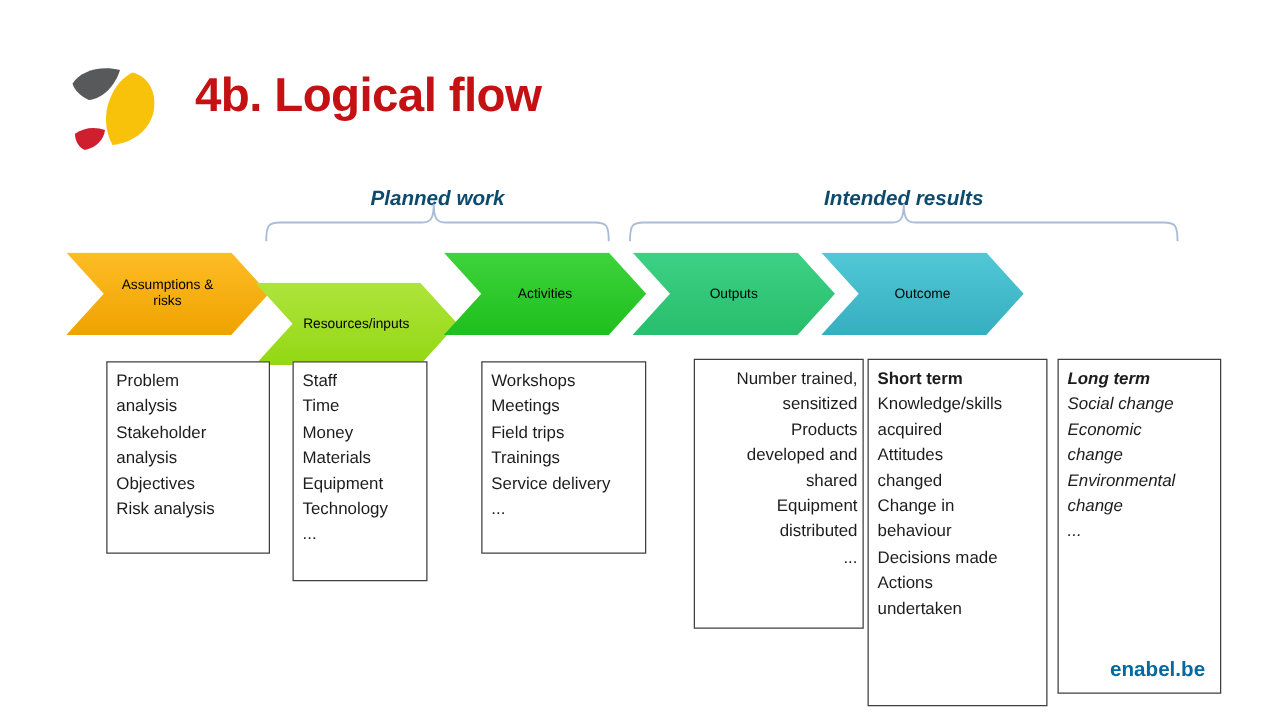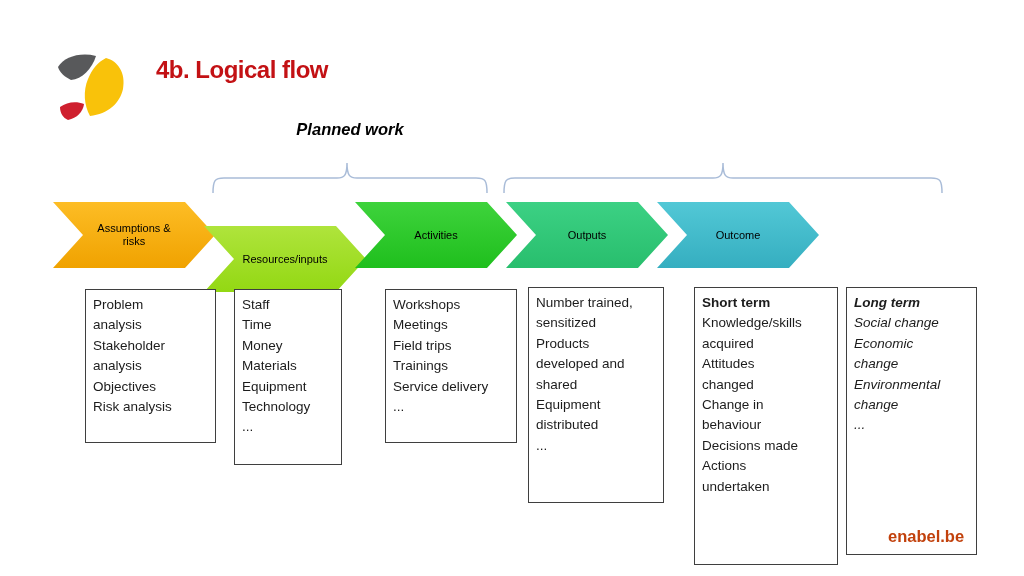--- a/index.html
+++ b/index.html
@@ -2,25 +2,25 @@
 <html><head>
 <meta charset="utf-8">
 <style>
   html,body{margin:0;padding:0;background:#fff;}
   .slide{
     position:relative;width:1024px;height:576px;background:#ffffff;overflow:hidden;
     font-family:"Liberation Sans", sans-serif;color:#1a1a1a;
   }
   .abs{position:absolute;}
   .page-title{
-    left:156px;top:56px;font-size:24px;font-weight:700;letter-spacing:-0.5px;
+    left:156px;top:56px;font-size:38px;font-weight:700;letter-spacing:-0.5px;
     color:#c31114;white-space:nowrap;
   }
   .bracket-label{
-    top:120px;font-size:16.5px;font-weight:700;font-style:italic;color:#000000;
+    top:150px;font-size:16.5px;font-weight:700;font-style:italic;color:#0c4a6e;
     text-align:center;white-space:nowrap;
   }
   .brace-svg{overflow:visible;}
   .chevron{
     top:202px;height:66px;width:162px;display:flex;align-items:center;justify-content:center;
     text-align:center;font-size:11px;line-height:13px;color:#000;white-space:pre-line;
     clip-path:polygon(0 0,132px 0,162px 50%,132px 100%,0 100%,30px 50%);
   }
   .txtbox{
     background:#fff;border:1px solid #3f3f3f;box-sizing:border-box;
@@ -29,41 +29,42 @@
     margin-left:24px;
   }
   .txtbox b{display:block;font-weight:700;}
   .brand{
     left:888px;top:527px;font-size:16.5px;font-weight:700;color:#6e6e6e;white-space:nowrap;
   }
   
   .box-0{left:61px; top:289px;width:131px;height:154px;}
   .box-1{left:210px;top:289px;width:108px;height:176px;}
   .box-2{left:361px;top:289px;width:132px;height:154px;}
-  .box-3{left:504px;top:287px;width:136px;height:216px;}
+  .box-3{left:531px;top:287px;width:136px;height:216px;text-align:right;}
   .box-4{left:670px;top:287px;width:144px;height:278px;}
   .box-5{left:822px;top:287px;width:131px;height:268px;font-style:italic;}
   
   .chev-0{left:53px;text-align:center;}  .chev-1{left:204px;margin-top:24px;} .chev-2{left:355px;}
   .chev-3{left:506px;} .chev-4{left:657px;} .chev-5{left:808px;}
 </style>
 </head>
 <body>
 
 <div class="slide">
 
   <svg class="abs" style="left:50px;top:45px;" width="90" height="80" viewBox="0 0 90 80">
     <path d="M8,22 C14,12 30,7 46,11 C42,24 32,34 21,35 C15,32 10,28 8,22 Z" fill="#58595b"></path>
     <path d="M56,13 C68,16 76,28 73,44 C70,58 58,69 40,71 C34,60 33,46 38,34 C42,24 48,17 56,13 Z" fill="#f9c20a"></path>
     <path d="M10,62 C17,57 26,56 34,59 C33,67 27,73 18,75 C13,73 10,68 10,62 Z" fill="#cf1f2e"></path>
   </svg>
 
   <div class="abs page-title" style="color: rgb(195, 17, 20);">4b. Logical flow</div>
 
   <div class="abs bracket-label" style="left:212px;width:276px;">Planned work</div>
+  <div class="abs bracket-label" style="left:503px;width:440px;">Intended results</div>
 
   <svg class="abs brace-svg" style="left:212px;top:160px;" width="276" height="36" viewBox="0 0 276 36">
     <path d="M1,33 C1,20 3,18 12,18 L125,18 C132,18 135,16 135,3 C135,16 138,18 145,18 L264,18 C273,18 275,20 275,33" fill="none" stroke-width="1.5" stroke="#a9bcd8"></path>
   </svg>
   <svg class="abs brace-svg" style="left:503px;top:160px;" width="440" height="36" viewBox="0 0 440 36">
     <path d="M1,33 C1,20 3,18 12,18 L210,18 C217,18 220,16 220,3 C220,16 223,18 230,18 L428,18 C437,18 439,20 439,33" fill="none" stroke-width="1.5" stroke="#a9bcd8"></path>
   </svg>
 
   <div class="abs chevron chev-0" style="background: linear-gradient(rgb(253, 189, 37), rgb(240, 162, 0));">Assumptions &amp;
 risks</div>
@@ -108,15 +109,15 @@
 Decisions made
 Actions
 undertaken</span></div>
   <div class="abs txtbox box-5"><b>Long term</b><span>Social change
 Economic
 change
 Environmental
 change
 ...</span></div>
 
-  <div class="abs brand" style="color: #c2410c; text-align: center;">enabel.be</div>
+  <div class="abs brand" style="color: #0369a1; text-align: center;">enabel.be</div>
 
 </div>
 
 </body></html>

